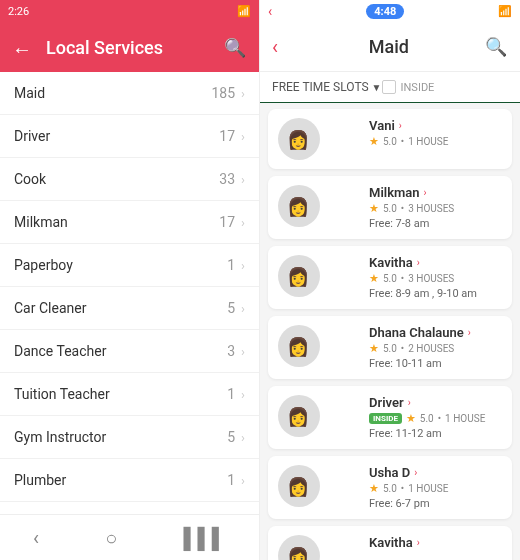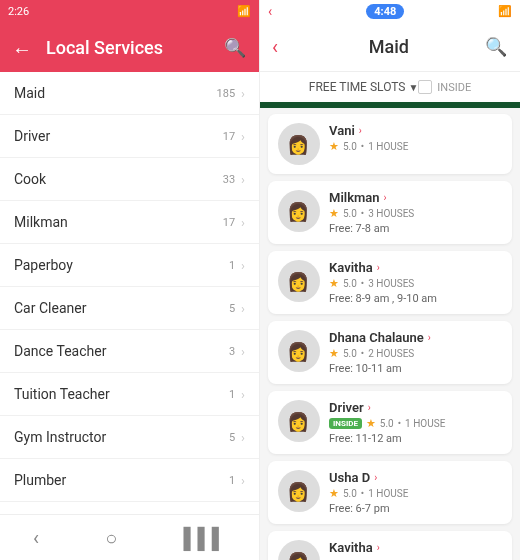--- a/index.html
+++ b/index.html
@@ -72,21 +72,21 @@
       cursor: pointer;
     }
 
     .service-item .service-name {
       flex: 1;
       font-size: 14px;
       color: #333;
     }
 
     .service-item .service-count {
-      font-size: 11px;
+      font-size: 14px;
       color: #999;
       margin-right: 6px;
     }
 
     .service-item .chevron {
       color: #ccc;
       font-size: 13px;
     }
 
     .left-nav-bar {
@@ -159,22 +159,22 @@
     .right-header .search-icon {
       font-size: 18px;
       color: #e8405a;
     }
 
     .filter-bar {
       background: #fff;
       padding: 8px 12px;
       display: flex;
       align-items: center;
-      justify-content: center;
-      border-bottom: 6px solid #14532d;
+      justify-content: flex-start;
+      border-bottom: 1px solid #14532d;
     }
 
     .filter-btn {
       font-size: 12px;
       color: #555;
       display: flex;
       align-items: center;
       gap: 3px;
     }
 
@@ -223,20 +223,21 @@
       background: #ddd;
       display: flex;
       align-items: center;
       justify-content: center;
       font-size: 18px;
       color: #999;
     }
 
     .maid-info {
       flex: 1;
+      margin-left: 40px;
     }
 
     .maid-name-row {
       display: flex;
       align-items: center;
       gap: 4px;
       margin-bottom: 2px;
     }
 
     .maid-name {

